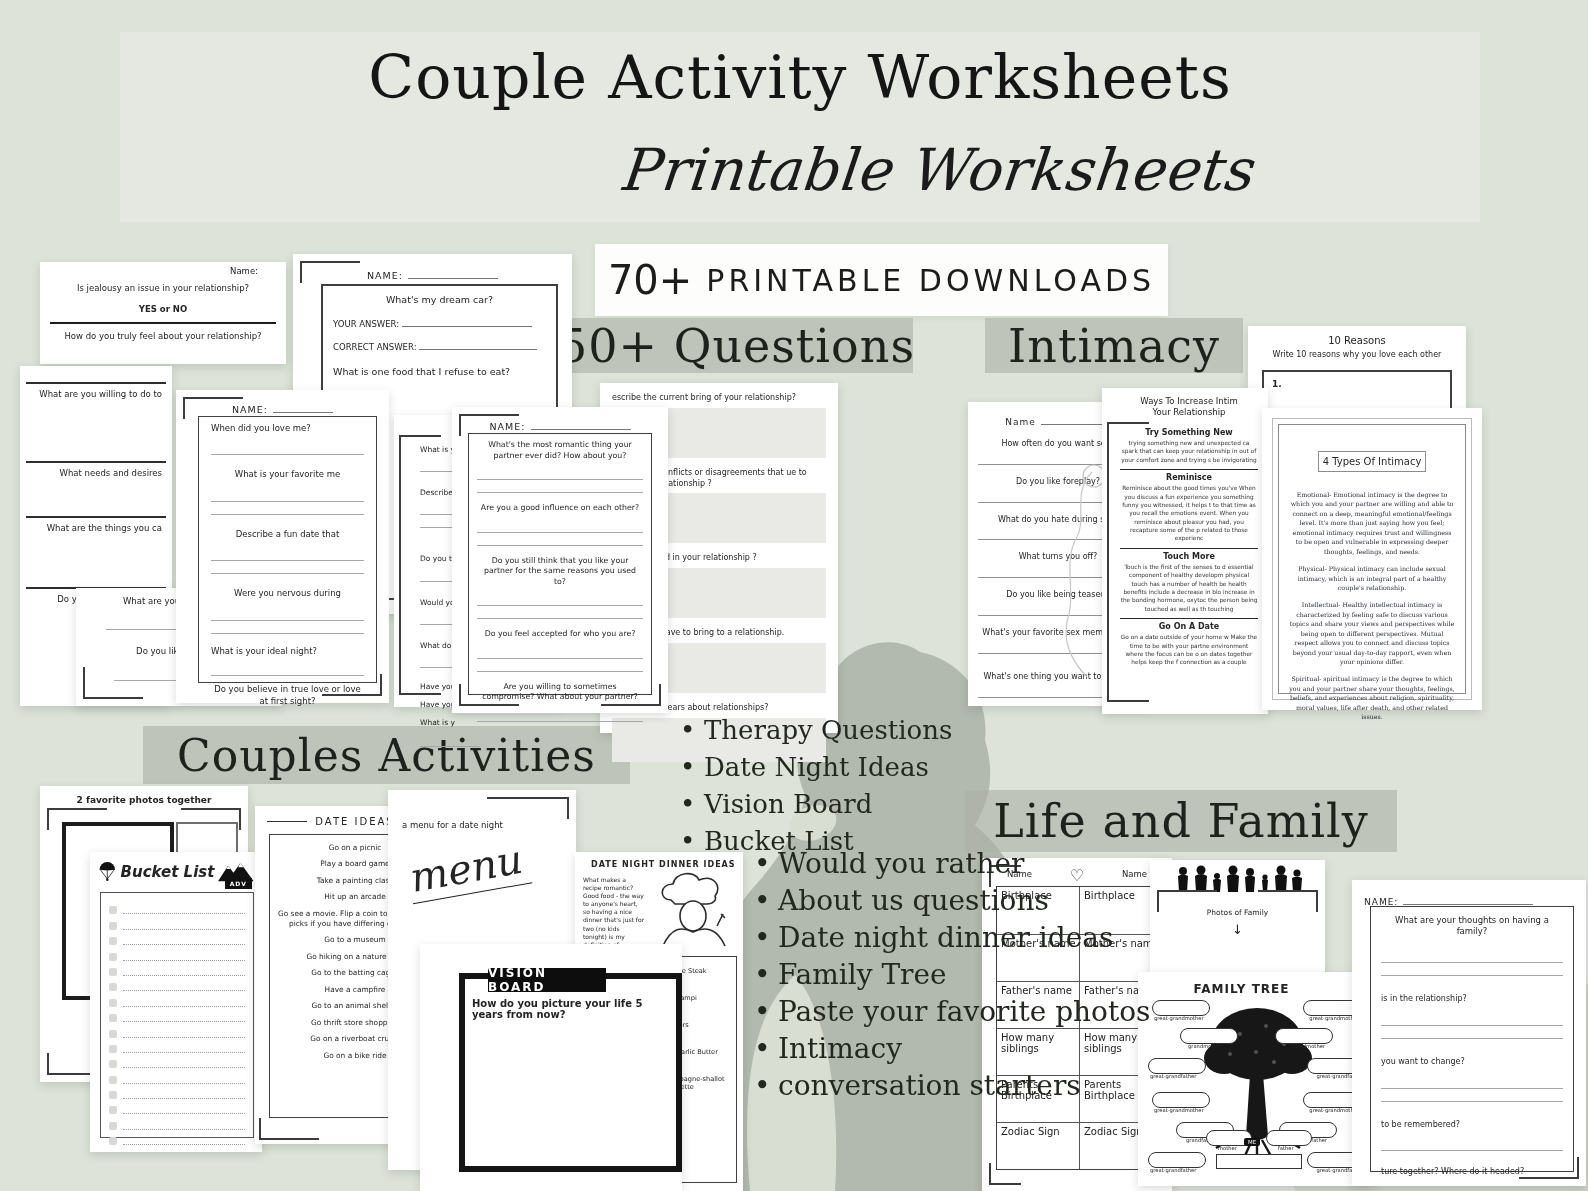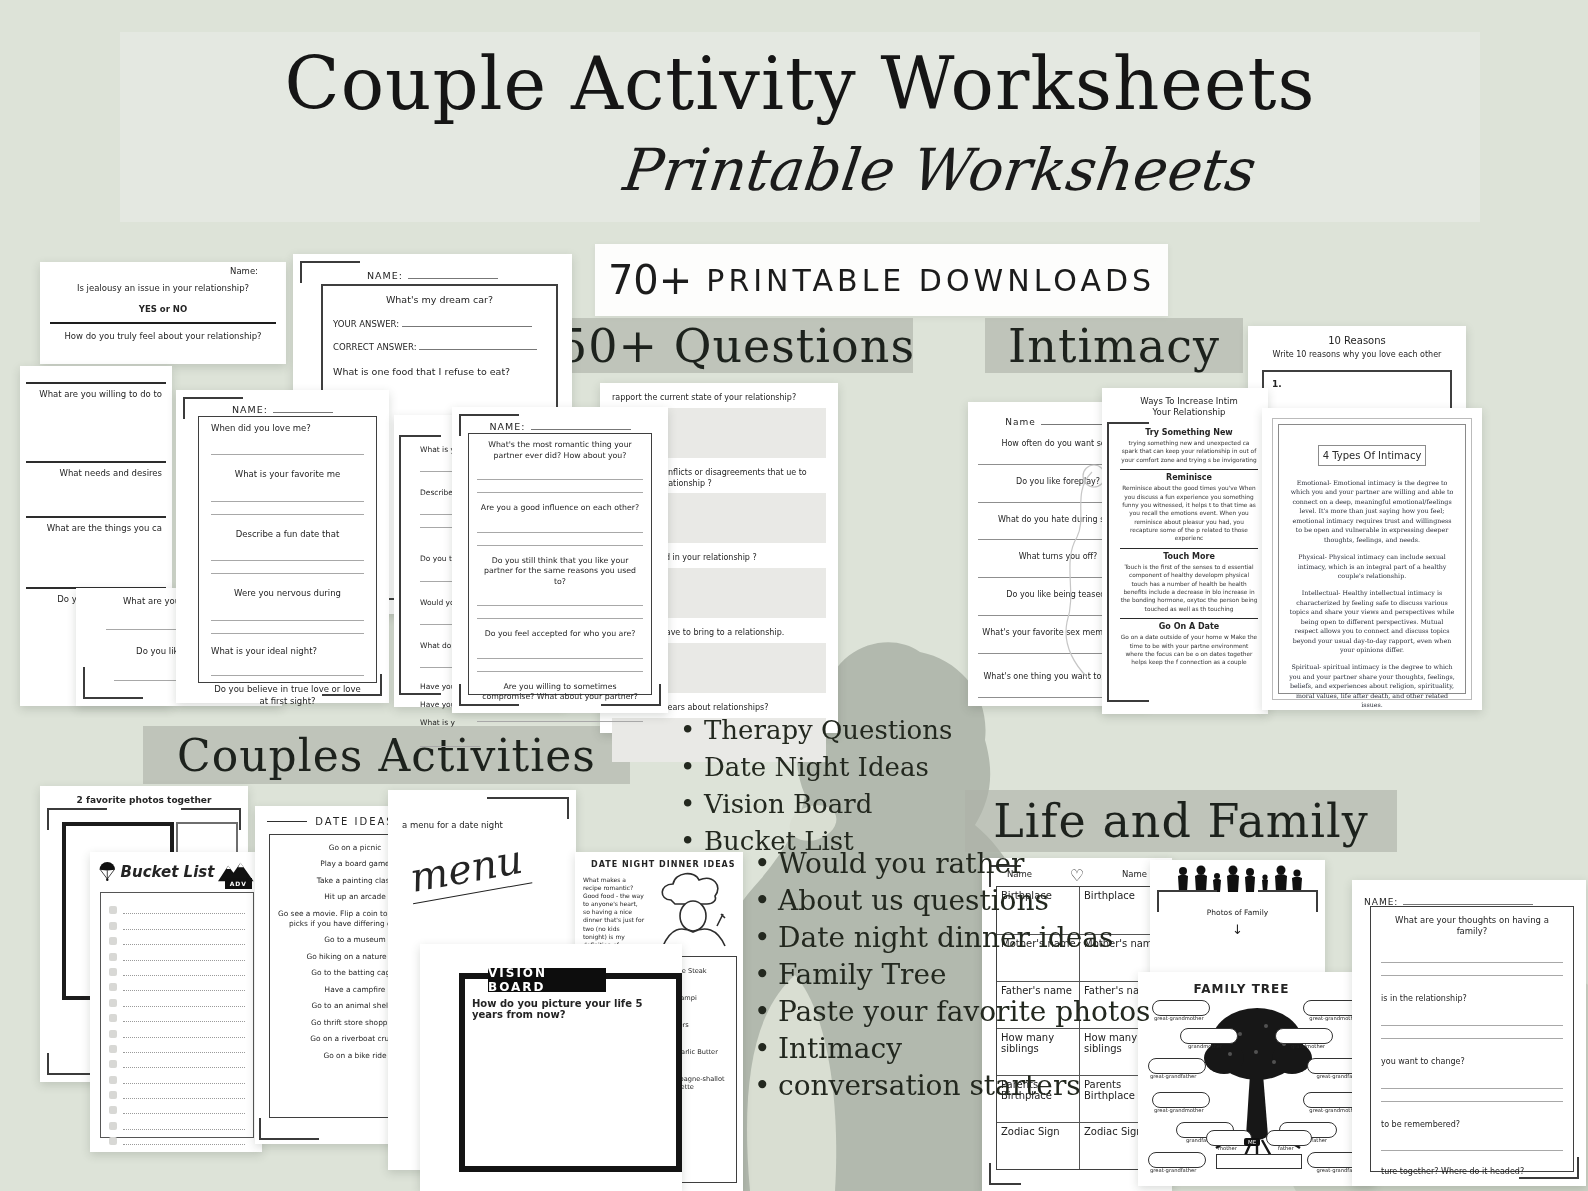--- a/index.html
+++ b/index.html
@@ -4,21 +4,21 @@
 <style>
   html,body{margin:0;padding:0;background:#c9cfc4;}
   #canvas{position:relative;width:1588px;height:1191px;overflow:hidden;background:#dde3d8;
           font-family:"DejaVu Sans",sans-serif;color:#222;}
   
   .title-band{position:absolute;left:120px;top:32px;width:1360px;height:190px;background:#e4e8e1;}
   .corner-blob{position:absolute;right:-70px;bottom:-90px;width:380px;height:330px;background:#cdd4c7;border-radius:48%;}
   .sil{position:absolute;left:600px;top:590px;}
   
   .main-title{position:absolute;left:120px;top:42px;width:1360px;text-align:center;
-              font-family:"DejaVu Serif","Liberation Serif",serif;font-size:72px;color:#151515;letter-spacing:1px;white-space:nowrap;}
+              font-family:"DejaVu Serif","Liberation Serif",serif;font-size:60px;color:#151515;letter-spacing:1px;white-space:nowrap;}
   .script-sub{position:absolute;left:560px;top:136px;width:760px;text-align:center;
               font-family:"DejaVu Serif","Liberation Serif",serif;font-style:italic;font-size:58px;color:#1b1b1b;
               transform:skewX(-8deg);white-space:nowrap;}
   .dl-badge{position:absolute;left:595px;top:228px;width:573px;height:72px;background:#fdfdfc;
             display:flex;align-items:center;justify-content:center;gap:14px;box-shadow:0 2px 6px rgba(60,70,60,.08);margin-top:16px;}
   .dl-badge .num{font-size:40px;color:#1c1c1c;}
   .dl-badge .lbl{font-size:30px;letter-spacing:4px;color:#1c1c1c;}
   .banner{position:absolute;background:rgba(173,178,168,.62);display:flex;align-items:center;justify-content:center;}
   .banner span{font-family:"DejaVu Serif","Liberation Serif",serif;color:#1d221d;letter-spacing:1px;white-space:nowrap;}
   #banner-questions{left:560px;top:318px;width:353px;height:55px;} #banner-questions span{font-size:46px;}
@@ -46,21 +46,21 @@
   .uu{border-bottom:1px solid #8f8f8f;height:14px;}
   .namehdr{font-size:9.5px;letter-spacing:1px;}
   .nameline{display:inline-block;border-bottom:1px solid #777;width:90px;height:9px;}
   .abox{background:#e9e9e6;height:50px;margin:4px 0 10px;}
   .dashtitle{display:flex;align-items:center;gap:8px;}
   .dash{flex:1;border-top:1.8px solid #2f2f2f;}
   .wrow{border-top:2px solid #2d2d2d;padding:5px 4px 0 0;text-align:right;font-size:8.5px;}
   .cbrow{display:flex;align-items:flex-end;gap:6px;height:15.4px;}
   .cb{width:8px;height:8px;background:#d8d8d5;border-radius:2px;flex:0 0 auto;}
   .dotl{flex:1;border-bottom:1px dotted #9b9b9b;}
-  .ribbon{margin:12px auto;border:1px solid #8c8c8c;padding:4px 4px;font-size:10px;width:max-content;
+  .ribbon{margin:18px auto;border:1px solid #8c8c8c;padding:4px 4px;font-size:10px;width:max-content;
           font-family:"DejaVu Sans",sans-serif;color:#2a2a2a;background:#fff;}
   .serif-p{font-family:"DejaVu Serif","Liberation Serif",serif;font-size:6.3px;line-height:1.5;text-align:center;color:#1f2430;}
   .slot{position:absolute;width:56px;height:14px;border:1.2px solid #333;border-radius:8px;background:#fff;}
   .slot-lab{position:absolute;font-size:5.2px;color:#222;white-space:nowrap;}
   .grid-lab{font-size:10px;padding:3px 0 0 4px;color:#222;}
   .vb-frame{position:absolute;border:6px solid #141414;}
   .vb-title{position:absolute;background:#0d0d0d;color:#fff;font-size:12px;letter-spacing:2px;font-weight:bold;
             display:flex;align-items:center;justify-content:center;}
   .ways-sec{border-top:1.6px solid #2a2a2a;padding-top:3px;margin-top:5px;}
   .ways-sec h4{margin:0;font-size:8px;text-align:center;}
@@ -185,21 +185,21 @@
       <div class="hw" style="margin-top:16px;font-size:7.5px;">What do</div>
       <div class="u" style="width:60px;margin-top:4px;"></div>
       <div class="hw" style="margin-top:14px;font-size:7.5px;">Have you</div>
       <div class="hw" style="margin-top:8px;font-size:7.5px;">Have you</div>
       <div class="hw" style="margin-top:8px;font-size:7.5px;">What is y</div>
       <div class="u" style="width:60px;margin-top:6px;"></div>
     </div>
   </div>
 
   <div class="sheet" style="left:600px;top:383px;width:238px;height:350px;padding:10px 12px;">
-    <div class="hw" style="font-size:8px;">rapport the current state of your relationship?</div>
+    <div class="hw" style="font-size:8px;">escribe the current bring of your relationship?</div>
     <div class="abox"></div>
     <div class="hw" style="font-size:8px;">unresolved conflicts or disagreements that ue to affect your relationship ?</div>
     <div class="abox"></div>
     <div class="hw" style="font-size:8px;">n be improved in your relationship ?</div>
     <div class="abox"></div>
     <div class="hw" style="font-size:8px;">ualities you have to bring to a relationship.</div>
     <div class="abox"></div>
     <div class="hw" style="font-size:8px;">your biggest fears about relationships?</div>
     <div class="abox" style="height:44px;"></div>
   </div>

